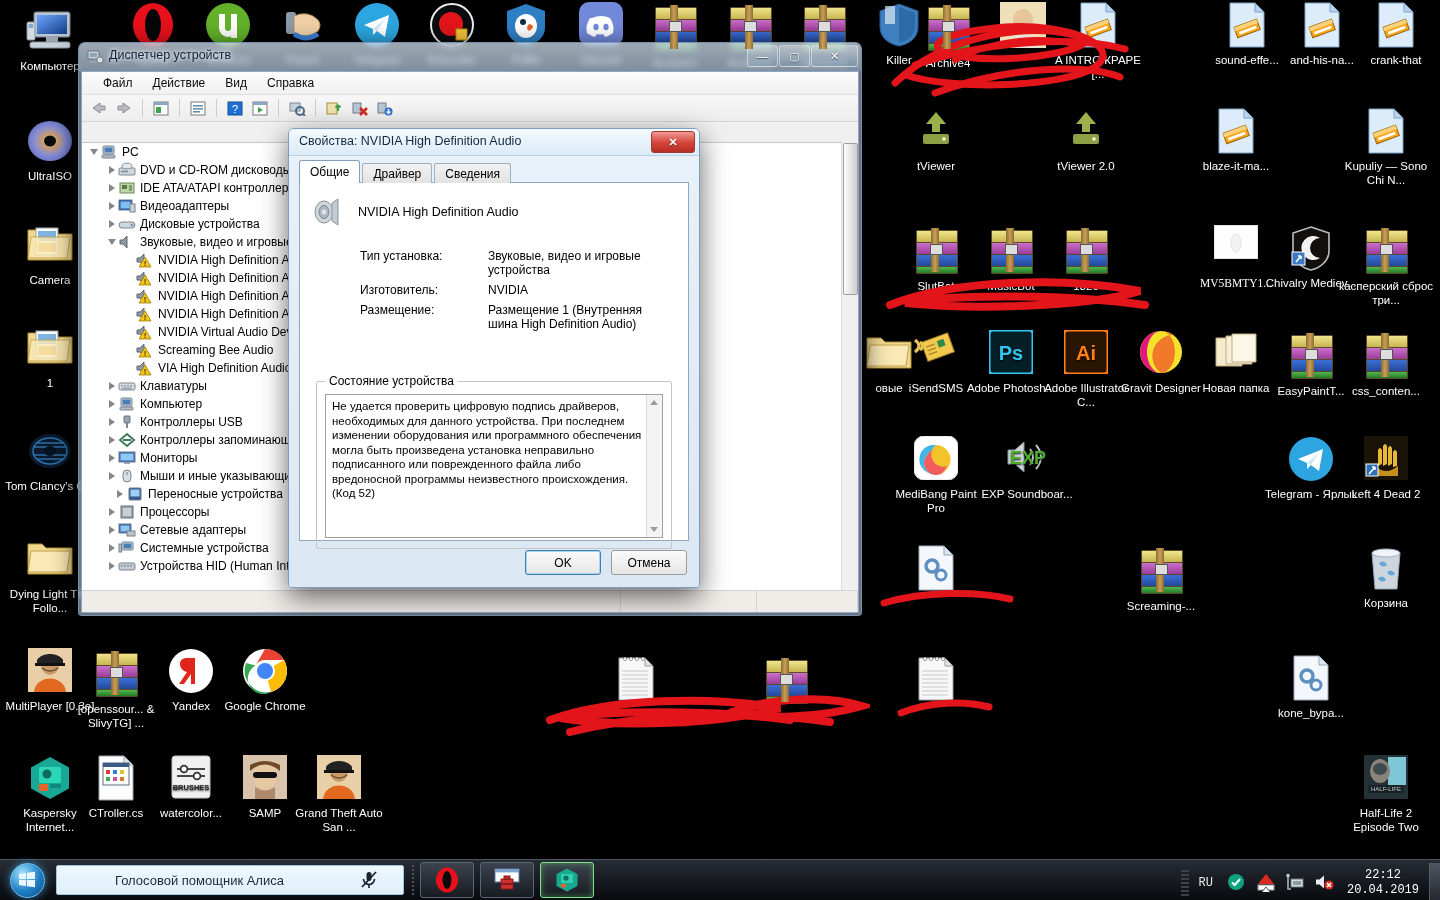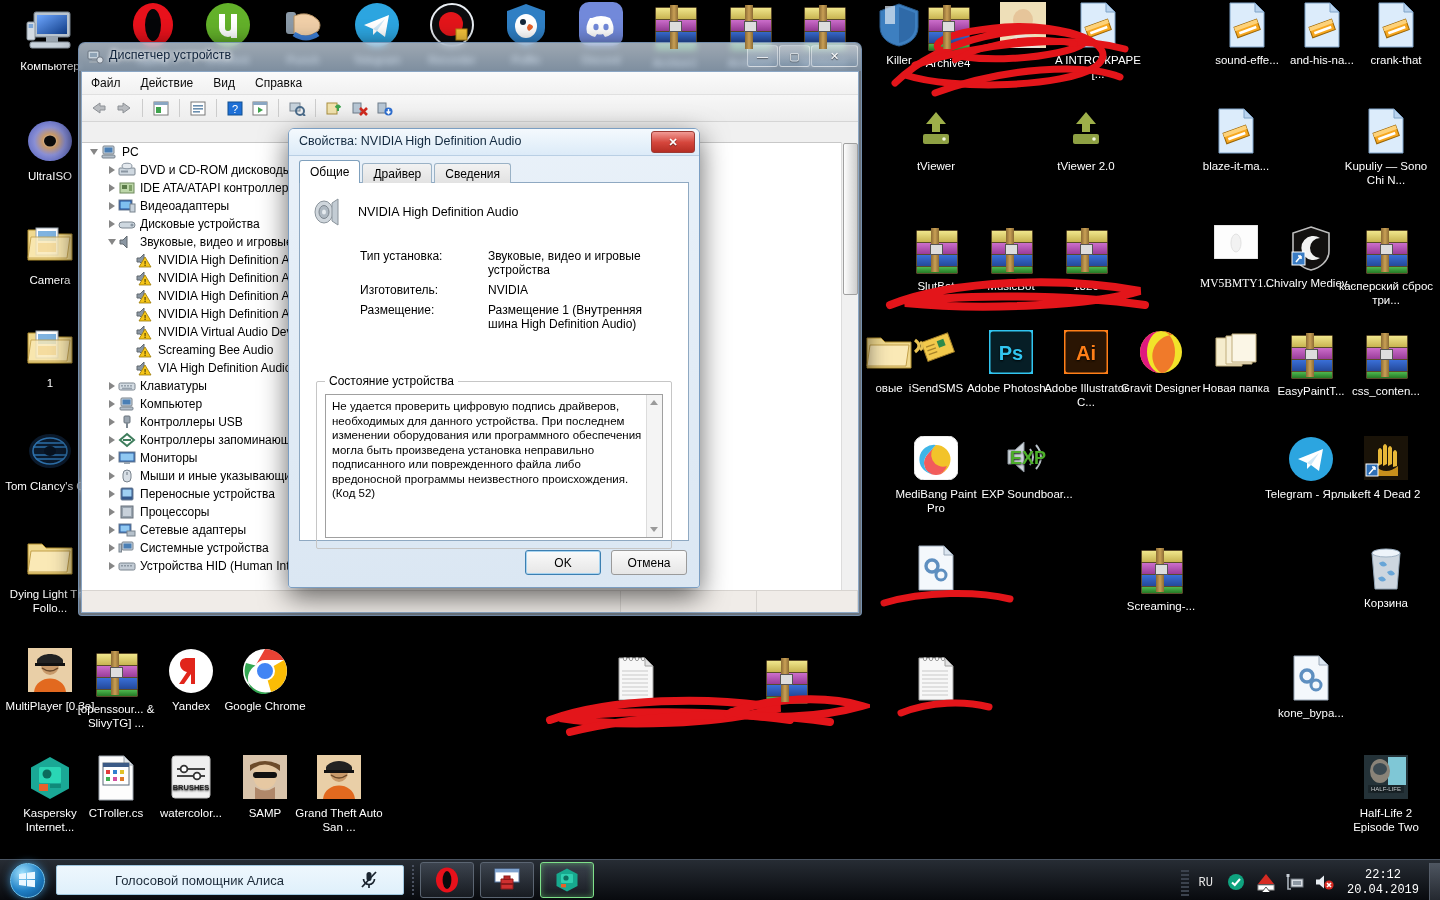--- a/index.html
+++ b/index.html
@@ -37,21 +37,21 @@
       text-shadow:0 0 4px rgba(255,255,255,.95),0 0 7px rgba(255,255,255,.8);}
   #dm .tbar .ticon{position:absolute;left:8px;top:5px;width:17px;height:17px;}
   .wbtns{position:absolute;right:3px;top:2px;display:flex;gap:1px;}
   .wbtn{width:29px;height:20px;border:1px solid rgba(255,255,255,.45);border-radius:3px;
         background:linear-gradient(rgba(255,255,255,.3),rgba(120,150,180,.35));
         display:flex;align-items:center;justify-content:center;color:#fff;font-size:11px;
         text-shadow:0 1px 1px rgba(0,0,0,.6);cursor:pointer;}
   .wbtn.cls{width:45px;}
   #dm .body{position:absolute;left:2px;right:2px;top:28px;bottom:2px;background:#f0f0f0;border:1px solid #8ba6c4;}
   .menubar{height:22px;background:linear-gradient(#fbfbfb,#f1f1f1);border-bottom:1px solid #e0e0e0;
-           display:flex;align-items:center;padding-left:0;gap:2px;}
+           display:flex;align-items:center;padding-left:12px;gap:2px;}
   .menubar span{font-size:12px;color:#0b0b0b;padding:3px 9px;cursor:default;}
   .toolbar{height:26px;background:linear-gradient(#f7f7f7,#ededed);border-bottom:1px solid #d5d5d5;
            display:flex;align-items:center;padding-left:6px;gap:3px;}
   .tbtn{width:22px;height:22px;display:flex;align-items:center;justify-content:center;cursor:pointer;border-radius:2px;}
   .tsep{width:1px;height:18px;background:#ccc;margin:0 4px;}
   .treepane{position:absolute;left:0;right:0;top:70px;bottom:22px;background:#fff;border-top:1px solid #c8c8c8;overflow:hidden;}
   .tnode{display:flex;align-items:center;height:18px;font-size:12px;color:#000;white-space:nowrap;padding-left:4px;cursor:default;}
   .tw{width:12px;height:18px;display:flex;align-items:center;justify-content:center;}
   .arrow{width:0;height:0;border-style:solid;}
   .arrow.c{border-width:4px 0 4px 6px;border-color:transparent transparent transparent #868686;}
@@ -1123,21 +1123,21 @@
         <div class="tnode" style="padding-left: 24px;">
           <span class="tw">
             <span class="arrow c"></span>
           </span>
           <span class="ni"><svg width="18" height="16" viewBox="0 0 18 16">
               <rect x="5" y="2" width="8" height="12" rx="4" fill="#d7dee5" stroke="#79838d"></rect>
               <rect x="8.3" y="4" width="1.4" height="3" fill="#8a949e"></rect>
             </svg></span>
           <span>Мыши и иные указывающие устройства</span>
         </div>
-        <div class="tnode" style="padding-left: 24px;">
+        <div class="tnode" style="padding-left: 32px;">
           <span class="tw">
             <span class="arrow c"></span>
           </span>
           <span class="ni"><svg width="18" height="16" viewBox="0 0 18 16">
               <rect x="3" y="2" width="12" height="12" rx="1" fill="#35598c" stroke="#6a7c92"></rect>
               <rect x="4.5" y="3.5" width="9" height="7" fill="#9fd0f2"></rect>
             </svg></span>
           <span>Переносные устройства</span>
         </div>
         <div class="tnode" style="padding-left: 24px;">

